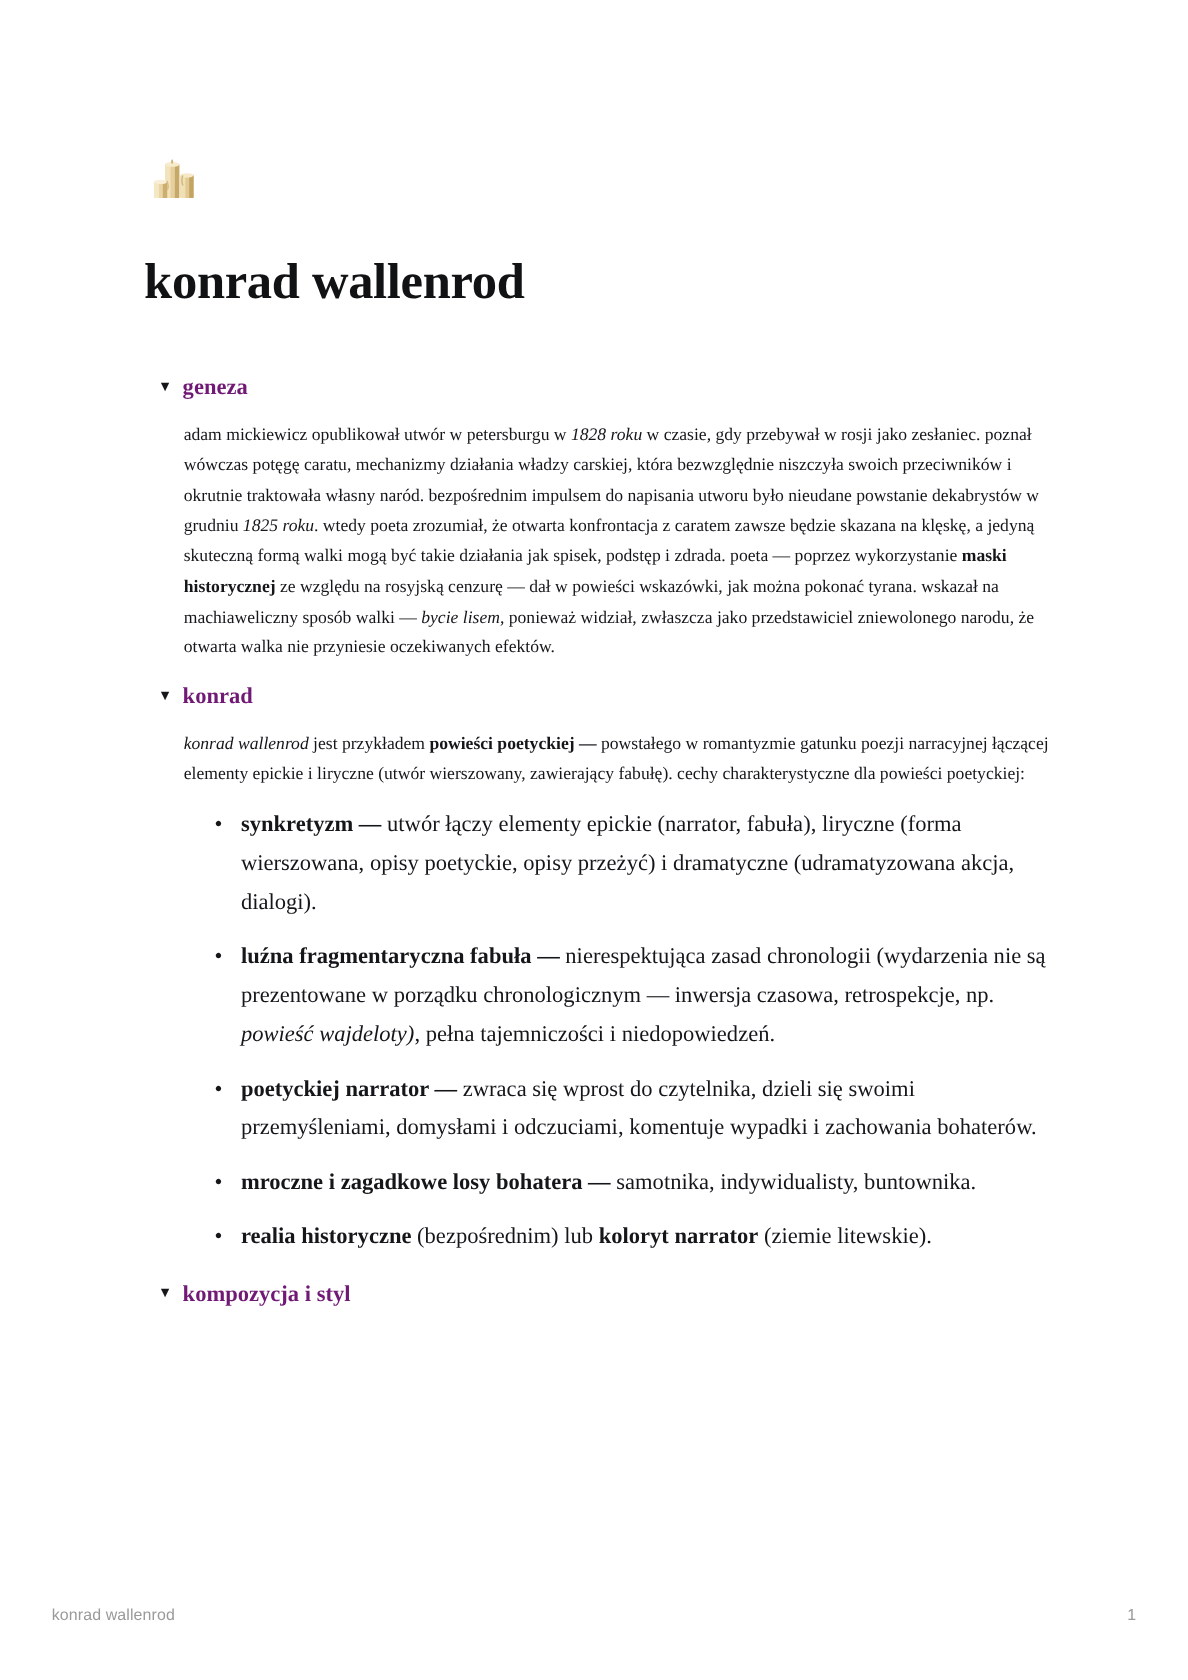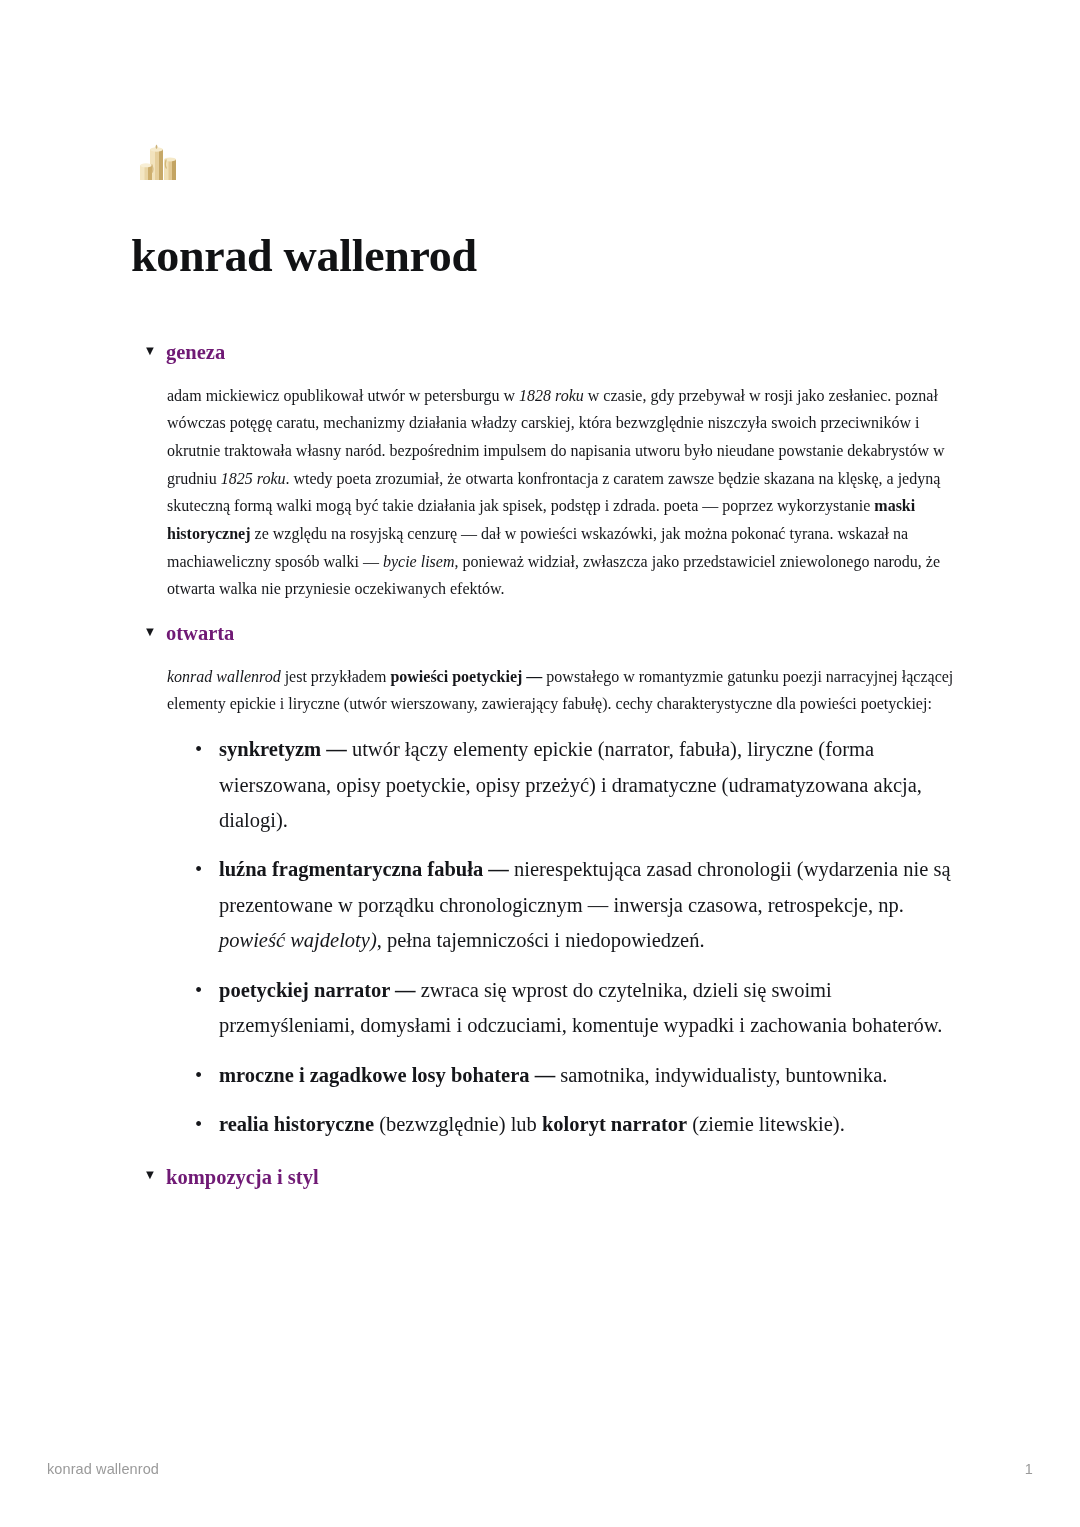--- a/index.html
+++ b/index.html
@@ -184,30 +184,30 @@
           <span class="toggle-arrow">▼</span>
           <span class="toggle-label">geneza</span>
         </div>
         <div class="toggle-body">
           <p class="para first"><span>adam mickiewicz opublikował utwór w petersburgu w </span><i>1828 roku</i><span> w czasie, gdy przebywał w rosji jako zesłaniec. poznał wówczas potęgę caratu, mechanizmy działania władzy carskiej, która bezwzględnie niszczyła swoich przeciwników i okrutnie traktowała własny naród. bezpośrednim impulsem do napisania utworu było nieudane powstanie dekabrystów w grudniu </span><i>1825 roku</i><span>. wtedy poeta zrozumiał, że otwarta konfrontacja z caratem zawsze będzie skazana na klęskę, a jedyną skuteczną formą walki mogą być takie działania jak spisek, podstęp i zdrada. poeta — poprzez wykorzystanie </span><b>maski historycznej</b><span> ze względu na rosyjską cenzurę — dał w powieści wskazówki, jak można pokonać tyrana. wskazał na machiaweliczny sposób walki — </span><i>bycie lisem</i><span>, ponieważ widział, zwłaszcza jako przedstawiciel zniewolonego narodu, że otwarta walka nie przyniesie oczekiwanych efektów.</span></p>
         </div>
       </div>
       <div class="toggle-block" style="margin-top: 14px;">
         <div class="toggle-head">
           <span class="toggle-arrow">▼</span>
-          <span class="toggle-label">otwarta</span>
+          <span class="toggle-label">konrad</span>
         </div>
         <div class="toggle-body">
           <p class="para first"><i>konrad wallenrod</i><span> jest przykładem </span><b>powieści poetyckiej —</b><span> powstałego w romantyzmie gatunku poezji narracyjnej łączącej elementy epickie i liryczne (utwór wierszowany, zawierający fabułę). cechy charakterystyczne dla powieści poetyckiej:</span></p>
           <ul class="feature-list">
             <li><span class="li-dot">•</span><b>synkretyzm —</b><span> utwór łączy elementy epickie (narrator, fabuła), liryczne (forma wierszowana, opisy poetyckie, opisy przeżyć) i dramatyczne (udramatyzowana akcja, dialogi).</span></li>
             <li><span class="li-dot">•</span><b>luźna fragmentaryczna fabuła —</b><span> nierespektująca zasad chronologii (wydarzenia nie są prezentowane w porządku chronologicznym — inwersja czasowa, retrospekcje, np. </span><i>powieść wajdeloty)</i><span>, pełna tajemniczości i niedopowiedzeń.</span></li>
             <li><span class="li-dot">•</span><b>poetyckiej narrator —</b><span> zwraca się wprost do czytelnika, dzieli się swoimi przemyśleniami, domysłami i odczuciami, komentuje wypadki i zachowania bohaterów.</span></li>
             <li><span class="li-dot">•</span><b>mroczne i zagadkowe losy bohatera —</b><span> samotnika, indywidualisty, buntownika.</span></li>
-            <li><span class="li-dot">•</span><b>realia historyczne</b><span> (bezwzględnie) lub </span><b>koloryt narrator</b><span> (ziemie litewskie).</span></li>
+            <li><span class="li-dot">•</span><b>realia historyczne</b><span> (bezpośrednim) lub </span><b>koloryt narrator</b><span> (ziemie litewskie).</span></li>
           </ul>
         </div>
       </div>
       <div class="toggle-block" style="margin-top: 18px;">
         <div class="toggle-head">
           <span class="toggle-arrow">▼</span>
           <span class="toggle-label">kompozycja i styl</span>
         </div>
       </div>
     </div>

